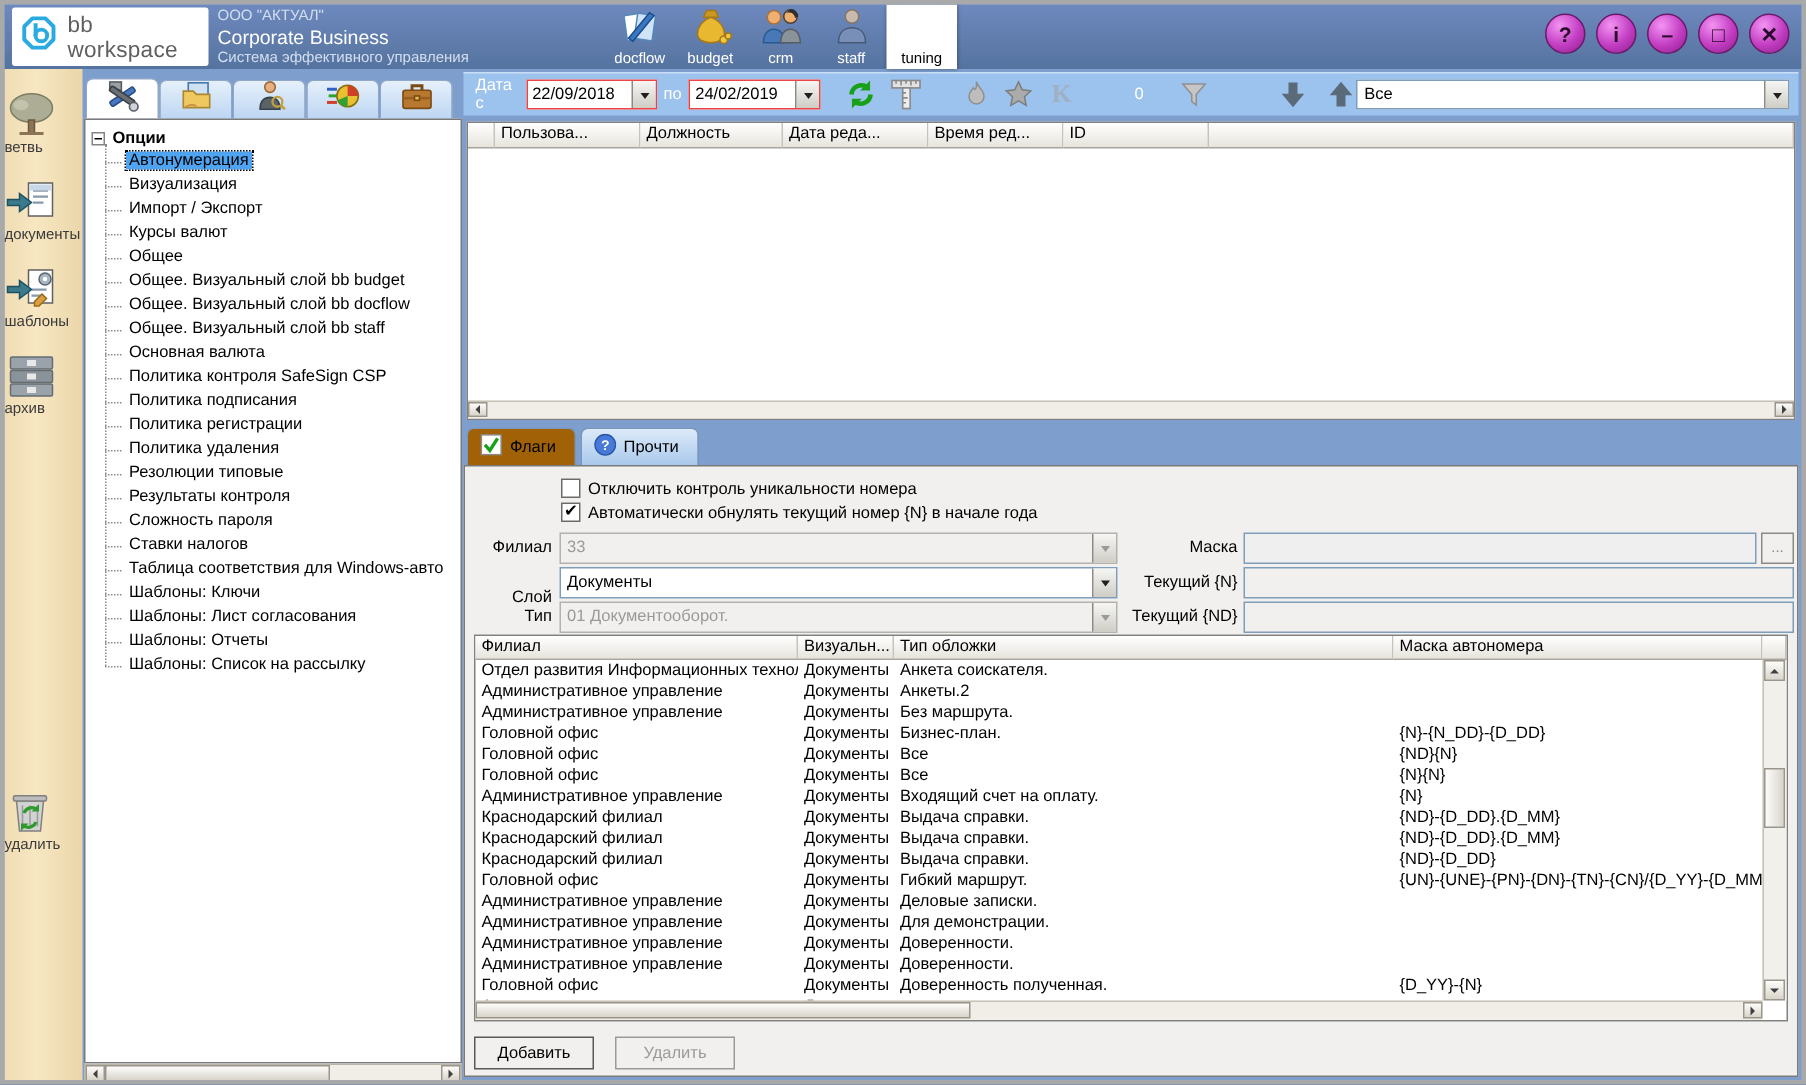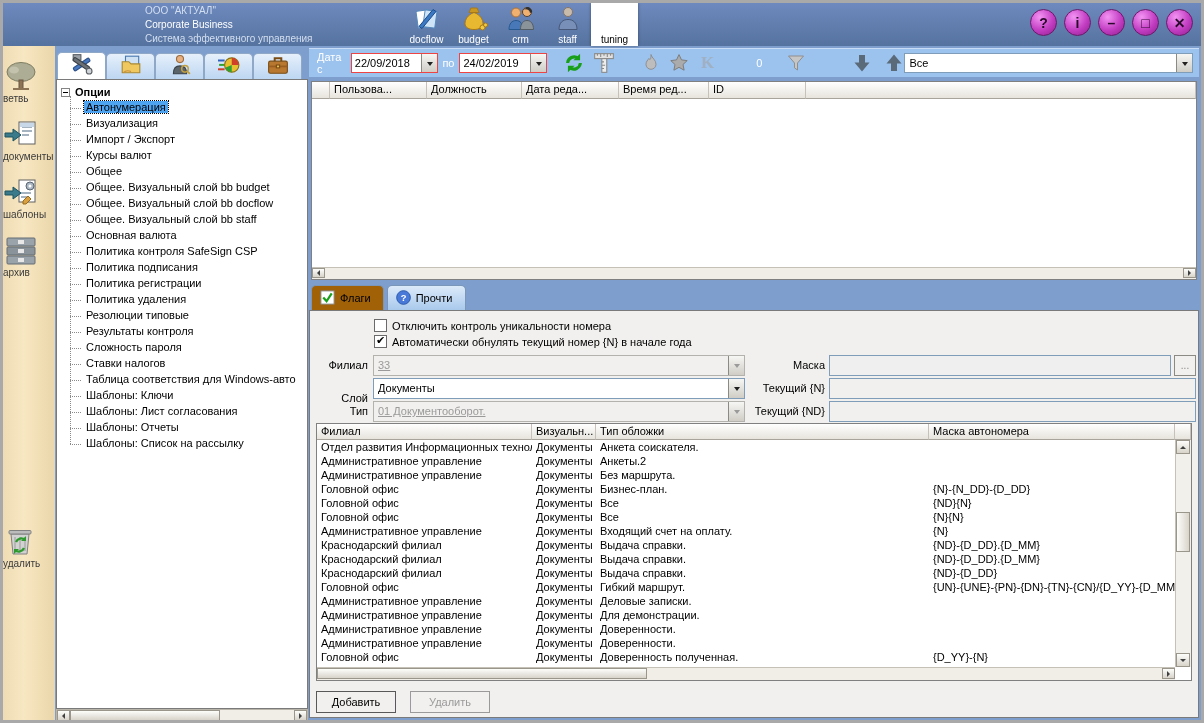--- a/index.html
+++ b/index.html
@@ -8,21 +8,21 @@
            outline:1px solid #5a5a5a; background:#7E9ECE; overflow:hidden; }
 
   
   .header{ position:absolute; left:0; top:0; width:1198px; height:43px;
            background:linear-gradient(#6E89BE,#55739F); }
   .logo-box{ position:absolute; left:5px; top:2px; width:131px; height:39px; background:#fff;
              border-radius:2px; display:flex; align-items:center; gap:5px; padding-left:6px; }
   .logo-box .brand{ font-size:15px; color:#5f5f5f; letter-spacing:.2px; }
   .title-block{ position:absolute; left:142px; top:2px; color:#fff; }
   .title-block .company{ font-size:10px; color:#D3DFF0; }
-  .title-block .product{ font-size:10px; color:#fff; line-height:17px; }
+  .title-block .product{ font-size:13px; color:#fff; line-height:17px; }
   .title-block .tagline{ font-size:10px; color:#D3DFF0; }
   .modules{ position:absolute; left:400px; top:0; height:43px; display:flex; }
   .module{ width:47px; height:43px; display:flex; flex-direction:column; align-items:center;
            justify-content:flex-end; padding-bottom:1px; color:#fff; font-size:10px; cursor:pointer; }
   .module.selected{ background:#fff; color:#000; box-shadow:0 0 3px rgba(0,0,0,.4);gap:42px; }
   .win-buttons{ position:absolute; right:8px; top:6px; display:flex; gap:7px; }
   .win-btn{ width:27px; height:27px; border-radius:50%; border:1px solid #6A1A6A;
             background:radial-gradient(circle at 35% 28%, #F393F3, #C23DC2 55%, #8E1F8E);
             color:#2A0A2A; display:flex; align-items:center; justify-content:center;
             font-weight:bold; font-size:14px; cursor:pointer; }
@@ -101,21 +101,21 @@
   
   .flags-panel{ position:absolute; left:0; top:262px; width:890px; height:408px; background:#F1F0EE;
                 border:1px solid #7a7a7a; }
   .chk-row{ position:absolute; left:64px; display:flex; align-items:center; gap:5px; font-size:11px; color:#000; }
   .win-checkbox{ width:13px; height:13px; background:#fff; border:1px solid #6a6a6a; position:relative; cursor:pointer; flex:0 0 13px; }
   .win-checkbox.checked::after{ content:"✔"; position:absolute; left:1px; top:-2px; font-size:11px; color:#000; }
   .form-label{ position:absolute; font-size:11px; color:#000; text-align:right; }
   .combo{ position:absolute; display:flex; border:1px solid #7F9DB9; background:#fff; height:21px; }
   .combo .val{ flex:1; font-size:11px; padding:3px 4px 0; color:#000; white-space:nowrap; overflow:hidden; }
   .combo.disabled{ background:#F1F0EE; border-color:#B4B2AC; }
-  .combo.disabled .val{ color:#9a9a9a;text-decoration:underline; }
+  .combo.disabled .val{ color:#9a9a9a; }
   .field{ position:absolute; border:1px solid #7F9DB9; background:#F1F0EE; height:21px; font-size:11px; padding:3px 4px 0; }
   .field.lighter{ background:#EFEFEF; }
   .mask-btn{ position:absolute; width:22px; height:21px; background:#F1F0EE; border:1px solid #8c8a84;
              font-size:10px; color:#8a8a8a; display:flex; align-items:center; justify-content:center; cursor:pointer; }
 
   
   .lower-grid{ position:absolute; left:6px; top:112px; width:876px; height:258px; background:#fff;
                border:1px solid #808080; }
   .lg-header{ display:grid; grid-template-columns:215px 64px 333px 1fr 16px; height:16px; }
   .lg-body{ position:absolute; left:0; top:16px; right:16px; bottom:13px; overflow:hidden; }
@@ -131,20 +131,30 @@
   .push-btn{ width:80px; height:22px; background:#F1F0EE; border:1px solid #585858; font-size:11px;
              font-family:"Liberation Sans",sans-serif; cursor:pointer; }
   .push-btn.disabled{ color:#9a9a9a; border-color:#9a9a9a; cursor:default; }
 </style>
 </head>
 <body>
 
 <div class="window">
 
   <div class="header">
+    <div class="logo-box">
+      <span>
+        <svg width="26" height="26" viewBox="0 0 24 24">
+            <path d="M7 3h8l5 5v8l-5 5H7l-5-5V8z" fill="none" stroke="#29ABE2" stroke-width="2.4" stroke-linejoin="round"></path>
+            <circle cx="12.5" cy="13.5" r="3.6" fill="none" stroke="#29ABE2" stroke-width="2.4"></circle>
+            <path d="M9 6v8" stroke="#29ABE2" stroke-width="2.4"></path>
+          </svg>
+      </span>
+      <span class="brand">bb workspace</span>
+    </div>
     <div class="title-block">
       <div class="company">ООО "АКТУАЛ"</div>
       <div class="product">Corporate Business</div>
       <div class="tagline">Система эффективного управления</div>
     </div>
 
     <div class="modules">
       <div class="module">
         <span><svg width="28" height="27" viewBox="0 0 28 26">
               <rect x="4" y="5" width="13" height="17" rx="1" fill="#fff" stroke="#5588bb" transform="rotate(-8 10 13)"></rect>

